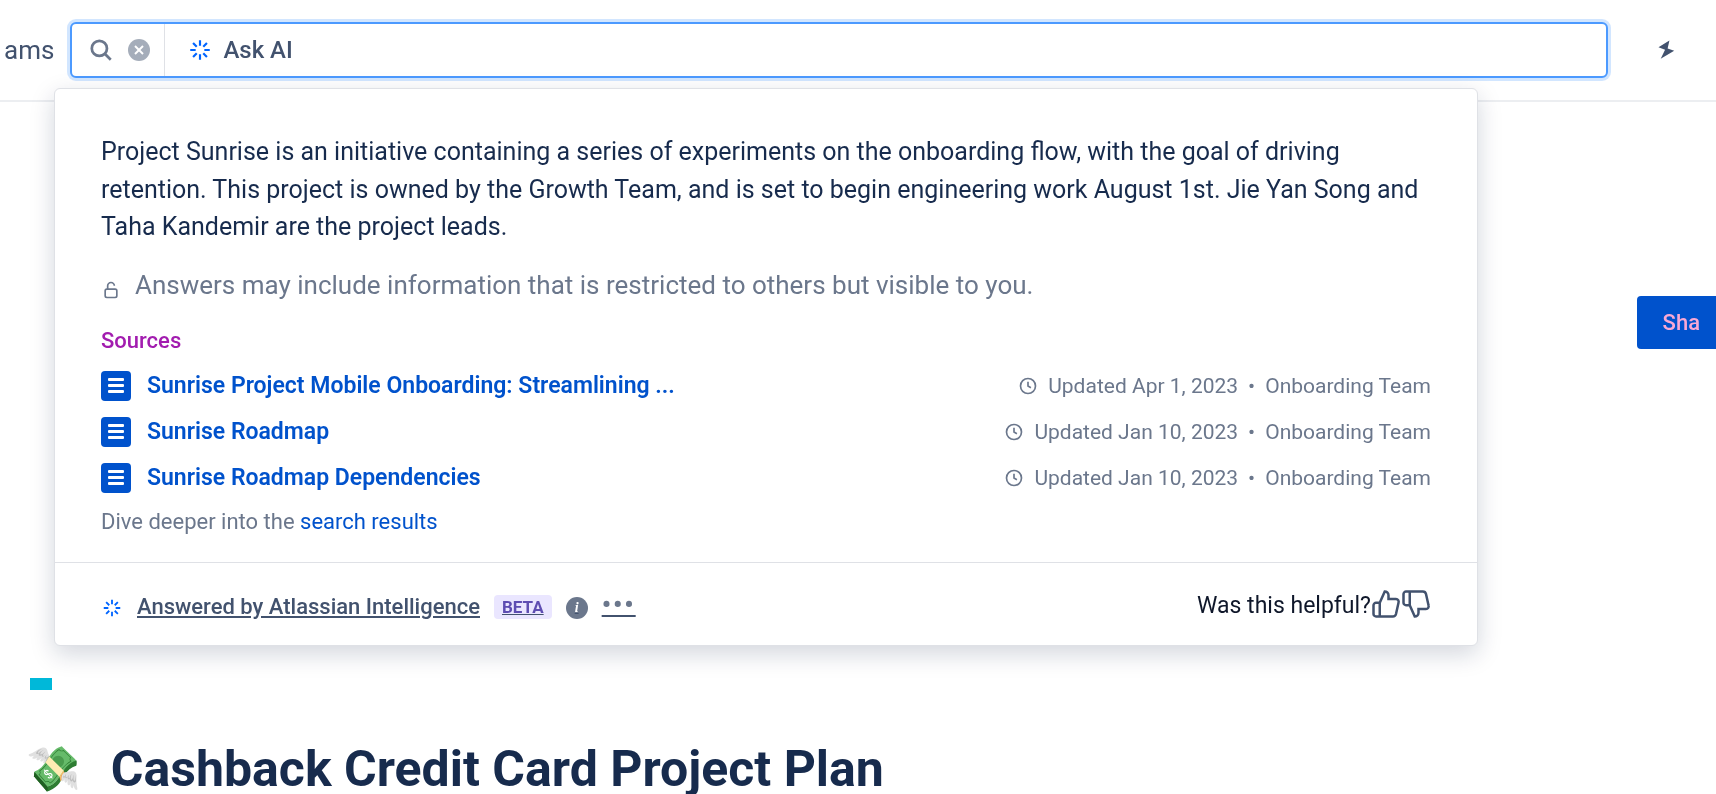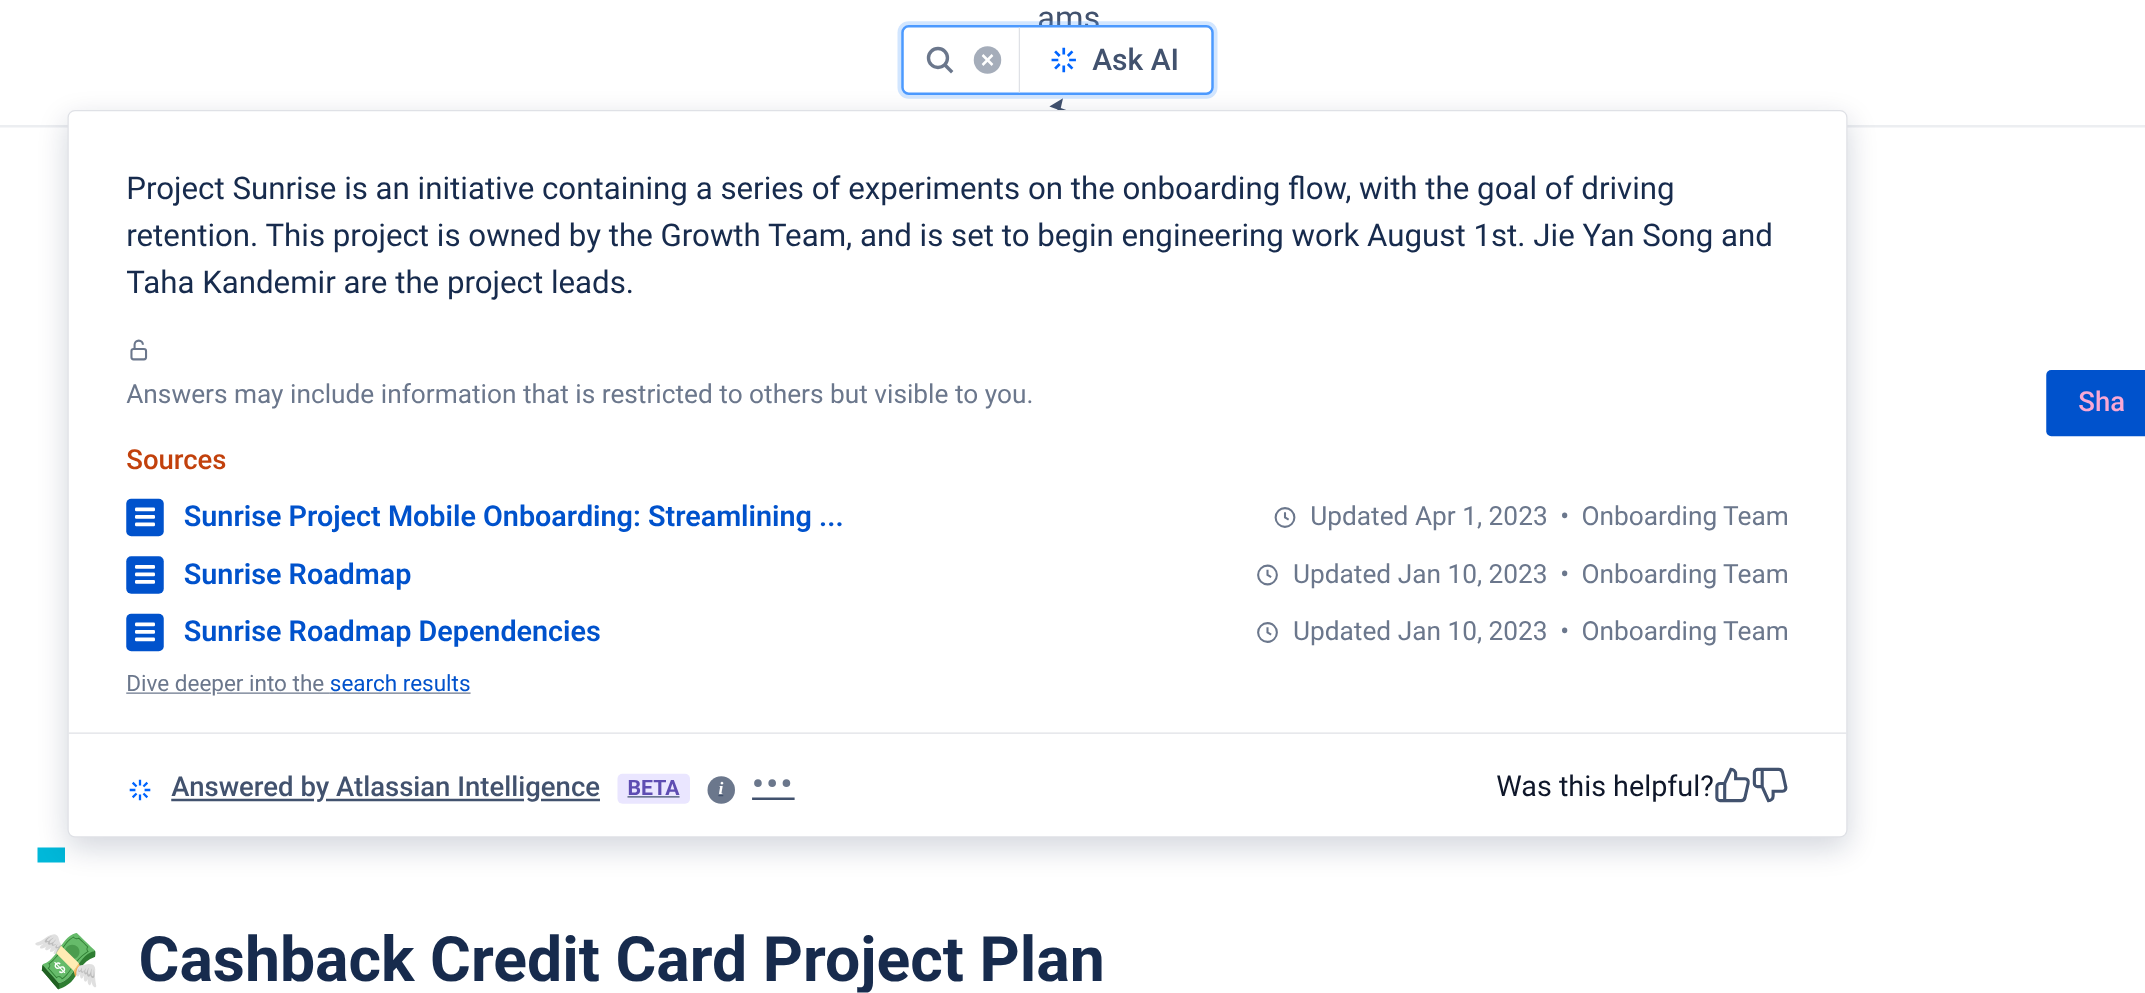--- a/index.html
+++ b/index.html
@@ -12,21 +12,20 @@
     overflow: hidden;
     position: relative;
   }
   .topbar {
     display: flex;
     align-items: center;
     height: 102px;
     border-bottom: 2px solid #eceef1;
     padding: 0 0 0 0;
     position: relative;
-    flex-direction: column;
   }
   .nav-left {
     font-size: 26px;
     color: #42526E;
     padding-left: 4px;
     padding-right: 10px;
     white-space: nowrap;
     overflow: hidden;
   }
   .search-wrap {
@@ -99,28 +98,27 @@
   .answer-body {
     padding: 44px 46px 28px 46px;
   }
   .answer-text {
     font-size: 25px;
     line-height: 1.5;
     color: #172B4D;
     margin-bottom: 24px;
   }
   .restricted-row {
-    display:flex;align-items:flex-start;gap:14px;
+    display:flex;align-items:flex-end;gap:14px;
     color: #6B778C;
-    font-size: 21px;
+    font-size: 26px;
     margin-bottom: 28px;
-    flex-direction: column;
   }
   .sources-label {
-    color:#c2410c;
+    color:#a21caf;
     font-size: 22px;
     font-weight: 500;
     margin-bottom: 18px;
   }
   .source-row {
     display:flex;align-items:center;
     gap: 16px;
     margin-bottom: 16px;
   }
   .doc-icon {
@@ -151,24 +149,23 @@
     max-width: 640px;
   }
   .source-meta {
     margin-left: auto;
     display:flex;align-items:center;gap:10px;
     color:#6B778C;
     font-size: 21px;
   }
   .source-meta .dot { color:#6B778C; }
   .dive-row {
-    font-size: 18px;
+    font-size: 22px;
     color:#6B778C;
     margin-top: 10px;
-    text-decoration: underline;
   }
   .dive-link { color:#0052CC; cursor:pointer; }
   .footer {
     border-top: 1px solid #DFE1E6;
     padding: 26px 46px;
     display:flex;align-items:center;gap:16px;
   }
   .footer-left {
     display:flex;align-items:flex-end;gap:14px;
     color:#42526E;

